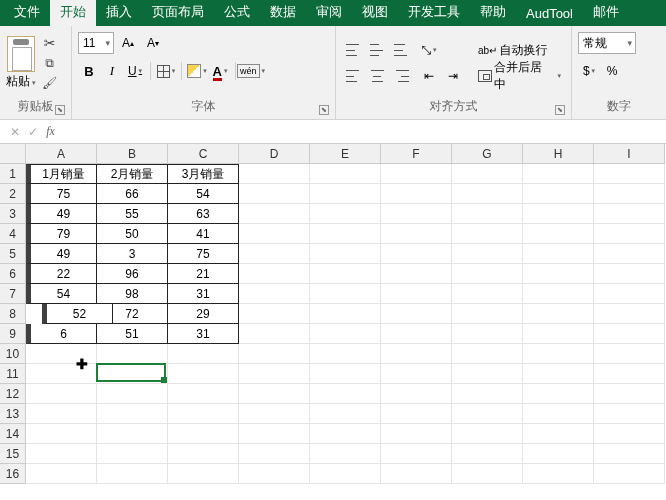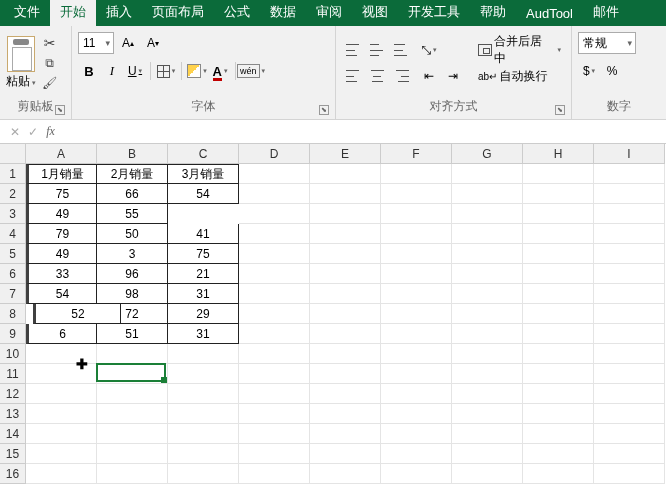--- a/index.html
+++ b/index.html
@@ -56,21 +56,21 @@
 .grid-wrap{display:flex;height:356px;overflow:hidden}
 .corner{width:26px;height:20px;background:#f0f0f0;border-right:1px solid #ccc;border-bottom:1px solid #ccc}
 .col-headers{display:flex;height:20px}
 .col-h{background:#f0f0f0;border-right:1px solid #ccc;border-bottom:1px solid #ccc;display:flex;align-items:center;justify-content:center;color:#333;cursor:pointer}
 .row-headers{display:flex;flex-direction:column}
 .row-h{width:26px;height:20px;background:#f0f0f0;border-right:1px solid #ccc;border-bottom:1px solid #ccc;display:flex;align-items:center;justify-content:center;color:#333;cursor:pointer}
 .cells{position:relative}
 .cell{position:absolute;height:20px;border-right:1px solid #e4e4e4;border-bottom:1px solid #e4e4e4;padding:0 3px;display:flex;align-items:center;font-size:12px}
 .cell.data{border-right:1px solid #222;border-bottom:1px solid #222;justify-content:center}
 .cell.data.header{border-top:1px solid #222}
-.cell.data.first-col{border-left:3px solid #404040}
+.cell.data.first-col{border-left:5px solid #404040}
 .sel-box{position:absolute;border:2px solid #1a7f37;pointer-events:none}
 .sel-handle{position:absolute;width:6px;height:6px;background:#1a7f37;right:-3px;bottom:-3px}
 .cursor-cross{position:absolute;font-size:14px;color:#000;pointer-events:none;font-weight:bold}
 .sup{font-size:8px;vertical-align:super}
 </style>
 </head>
 <body>
 
 <div class="tabs" id="tabs">
     <div class="tab">文件</div>
@@ -187,27 +187,27 @@
                 <span style="width:13px"></span>
                 <span style="width:8px"></span>
                 <span style="width:11px"></span>
               </div>
             </div>
           <div class="sq-btn" style="margin-left:4px">⇤</div>
           <div class="sq-btn">⇥</div>
         </div>
       </div>
       <div class="align-col">
+        <div class="txtbtn">
+            <span style="font-size:10px">ab↵</span>
+            <span>自动换行</span>
+          </div>
         <div class="txtbtn dd">
             <div class="merge-i"></div>
             <span>合并后居中</span>
-          </div>
-        <div class="txtbtn">
-            <span style="font-size:10px">ab↵</span>
-            <span>自动换行</span>
           </div>
       </div>
     </div>
     <div class="group-label"><span>对齐方式</span><span class="launcher">⬊</span></div>
   </div>
 
   <div class="group" style="flex:1;border-right:none">
     <div class="group-body" style="flex-direction:column;align-items:flex-start;gap:6px;padding-top:4px">
       <div class="num-sel">常规</div>
       <div class="style-row">
@@ -276,20 +276,21 @@
         <div class="cell data" style="left: 71px; top: 20px; width: 71px;">66</div>
         <div class="cell data" style="left: 142px; top: 20px; width: 71px;">54</div>
         <div class="cell" style="left: 213px; top: 20px; width: 71px;"></div>
         <div class="cell" style="left: 284px; top: 20px; width: 71px;"></div>
         <div class="cell" style="left: 355px; top: 20px; width: 71px;"></div>
         <div class="cell" style="left: 426px; top: 20px; width: 71px;"></div>
         <div class="cell" style="left: 497px; top: 20px; width: 71px;"></div>
         <div class="cell" style="left: 568px; top: 20px; width: 71px;"></div>
         <div class="cell data first-col" style="left: 0px; top: 40px; width: 71px;">49</div>
         <div class="cell data" style="left: 71px; top: 40px; width: 71px;">55</div>
+        <div class="cell data" style="left: 142px; top: 40px; width: 71px;">63</div>
         <div class="cell" style="left: 213px; top: 40px; width: 71px;"></div>
         <div class="cell" style="left: 284px; top: 40px; width: 71px;"></div>
         <div class="cell" style="left: 355px; top: 40px; width: 71px;"></div>
         <div class="cell" style="left: 426px; top: 40px; width: 71px;"></div>
         <div class="cell" style="left: 497px; top: 40px; width: 71px;"></div>
         <div class="cell" style="left: 568px; top: 40px; width: 71px;"></div>
         <div class="cell data first-col" style="left: 0px; top: 60px; width: 71px;">79</div>
         <div class="cell data" style="left: 71px; top: 60px; width: 71px;">50</div>
         <div class="cell data" style="left: 142px; top: 60px; width: 71px;">41</div>
         <div class="cell" style="left: 213px; top: 60px; width: 71px;"></div>
@@ -300,39 +301,39 @@
         <div class="cell" style="left: 568px; top: 60px; width: 71px;"></div>
         <div class="cell data first-col" style="left: 0px; top: 80px; width: 71px;">49</div>
         <div class="cell data" style="left: 71px; top: 80px; width: 71px;">3</div>
         <div class="cell data" style="left: 142px; top: 80px; width: 71px;">75</div>
         <div class="cell" style="left: 213px; top: 80px; width: 71px;"></div>
         <div class="cell" style="left: 284px; top: 80px; width: 71px;"></div>
         <div class="cell" style="left: 355px; top: 80px; width: 71px;"></div>
         <div class="cell" style="left: 426px; top: 80px; width: 71px;"></div>
         <div class="cell" style="left: 497px; top: 80px; width: 71px;"></div>
         <div class="cell" style="left: 568px; top: 80px; width: 71px;"></div>
-        <div class="cell data first-col" style="left: 0px; top: 100px; width: 71px;">33</div>
+        <div class="cell data first-col" style="left: 0px; top: 100px; width: 71px;">22</div>
         <div class="cell data" style="left: 71px; top: 100px; width: 71px;">96</div>
         <div class="cell data" style="left: 142px; top: 100px; width: 71px;">21</div>
         <div class="cell" style="left: 213px; top: 100px; width: 71px;"></div>
         <div class="cell" style="left: 284px; top: 100px; width: 71px;"></div>
         <div class="cell" style="left: 355px; top: 100px; width: 71px;"></div>
         <div class="cell" style="left: 426px; top: 100px; width: 71px;"></div>
         <div class="cell" style="left: 497px; top: 100px; width: 71px;"></div>
         <div class="cell" style="left: 568px; top: 100px; width: 71px;"></div>
         <div class="cell data first-col" style="left: 0px; top: 120px; width: 71px;">54</div>
         <div class="cell data" style="left: 71px; top: 120px; width: 71px;">98</div>
         <div class="cell data" style="left: 142px; top: 120px; width: 71px;">31</div>
         <div class="cell" style="left: 213px; top: 120px; width: 71px;"></div>
         <div class="cell" style="left: 284px; top: 120px; width: 71px;"></div>
         <div class="cell" style="left: 355px; top: 120px; width: 71px;"></div>
         <div class="cell" style="left: 426px; top: 120px; width: 71px;"></div>
         <div class="cell" style="left: 497px; top: 120px; width: 71px;"></div>
         <div class="cell" style="left: 568px; top: 120px; width: 71px;"></div>
-        <div class="cell data first-col" style="left: 7px; top: 140px; width: 88px;">52</div>
+        <div class="cell data first-col" style="left: 16px; top: 140px; width: 71px;">52</div>
         <div class="cell data" style="left: 71px; top: 140px; width: 71px;">72</div>
         <div class="cell data" style="left: 142px; top: 140px; width: 71px;">29</div>
         <div class="cell" style="left: 213px; top: 140px; width: 71px;"></div>
         <div class="cell" style="left: 284px; top: 140px; width: 71px;"></div>
         <div class="cell" style="left: 355px; top: 140px; width: 71px;"></div>
         <div class="cell" style="left: 426px; top: 140px; width: 71px;"></div>
         <div class="cell" style="left: 497px; top: 140px; width: 71px;"></div>
         <div class="cell" style="left: 568px; top: 140px; width: 71px;"></div>
         <div class="cell data first-col" style="left: 0px; top: 160px; width: 71px;">6</div>
         <div class="cell data" style="left: 71px; top: 160px; width: 71px;">51</div>

